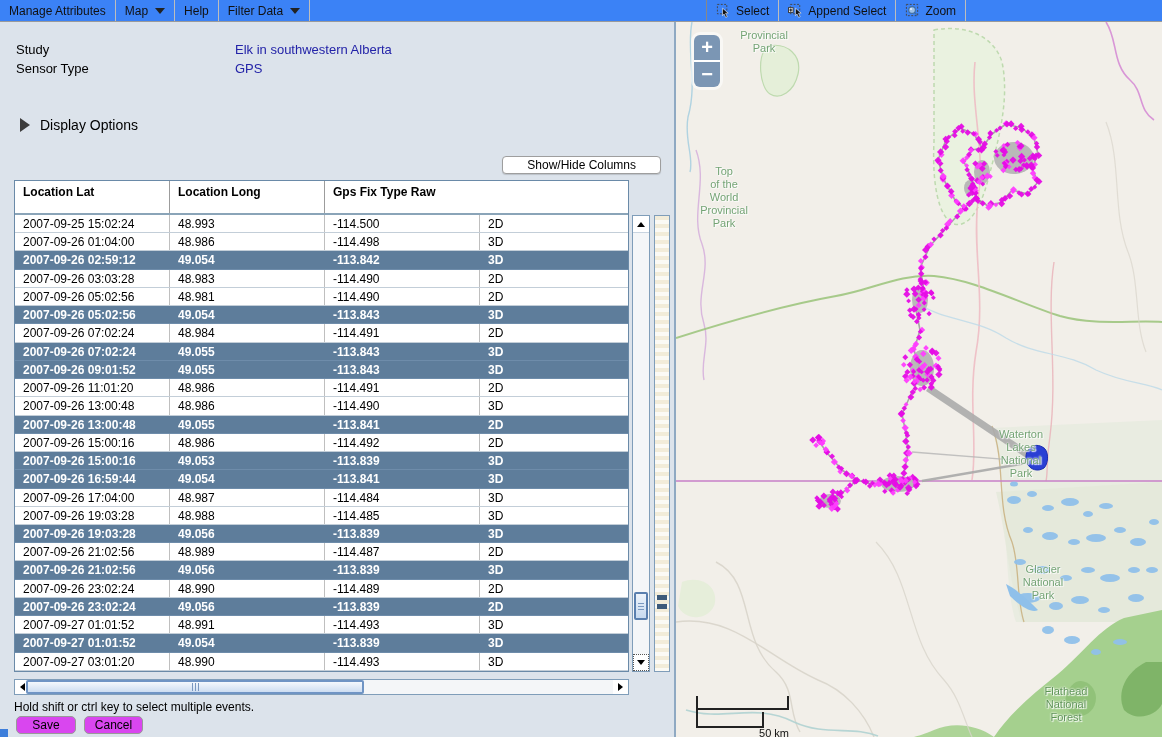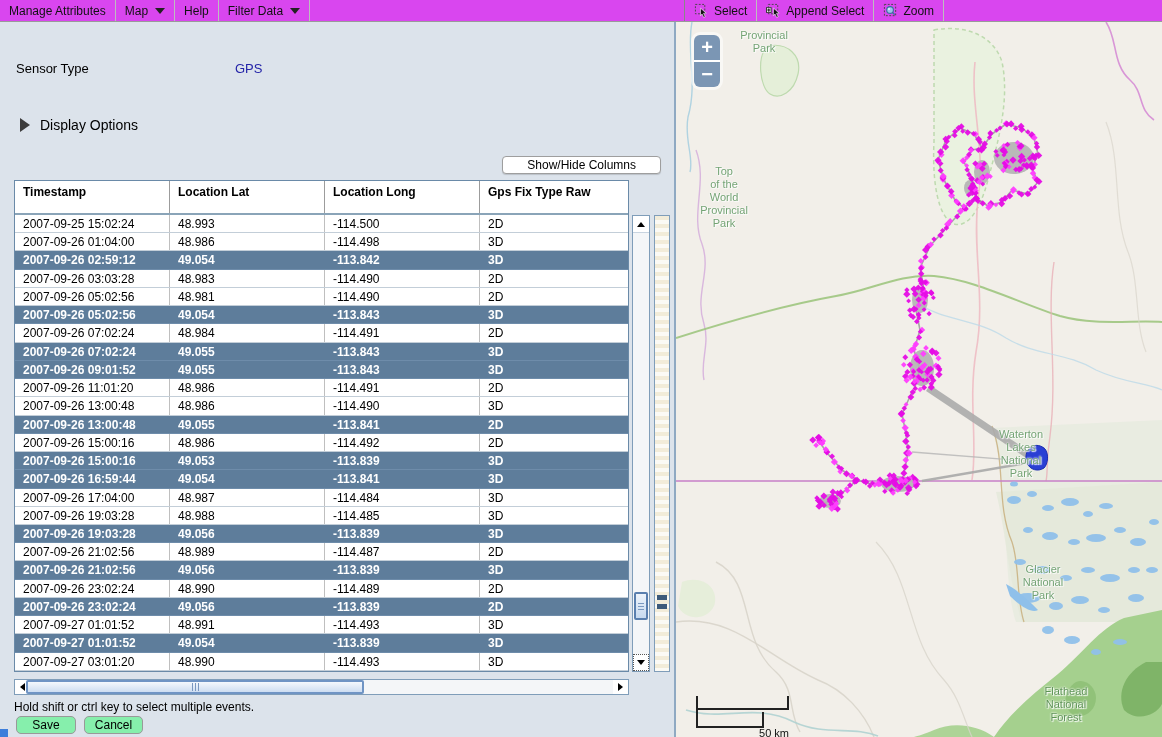--- a/index.html
+++ b/index.html
@@ -2,21 +2,21 @@
 <html><head>
 <meta charset="utf-8">
 <style>
   * { margin:0; padding:0; box-sizing:border-box; }
   html,body { width:1162px; height:737px; overflow:hidden; }
   body { font-family:"Liberation Sans", sans-serif; font-size:12px; background:#dde4ec; }
   .app { position:relative; width:1162px; height:737px; }
 
   
   .topbar { position:absolute; left:0; top:0; width:1162px; height:22px;
-            background:#d946ef; border-bottom:1px solid #9a9a9a; display:flex; }
+            background:#3b82f6; border-bottom:1px solid #9a9a9a; display:flex;gap:22px; }
   .menubar { display:flex; align-items:stretch; width:684px; }
   .tools   { display:flex; align-items:stretch; }
   .menu-item, .tool-btn { display:flex; align-items:center; gap:5px; padding:0 9px;
             border-right:1px solid #bdbdbd; color:#111; font-size:12px; cursor:default; white-space:nowrap; }
   .tools .tool-btn:first-child { border-left:1px solid #888; }
   .caret { width:0; height:0; border-left:5px solid transparent; border-right:5px solid transparent;
            border-top:6px solid #222; margin-left:2px; }
   .tool-icon { width:15px; height:15px; display:inline-block; }
 
   
@@ -76,21 +76,21 @@
             display:flex; align-items:center; justify-content:center; }
   .hs-left { left:0; } .hs-right { right:0; }
   .arrow-left { width:0; height:0; border-top:4px solid transparent; border-bottom:4px solid transparent; border-right:5px solid #000; }
   .arrow-right { width:0; height:0; border-top:4px solid transparent; border-bottom:4px solid transparent; border-left:5px solid #000; }
   .hs-thumb { position:absolute; left:11px; top:0; width:338px; height:14px;
               background:linear-gradient(#f4f8fd,#cdddf1); border:2px solid #6f94c4; border-radius:2px;
               display:flex; align-items:center; justify-content:center; gap:2px; }
   .hs-thumb i { display:block; width:1px; height:8px; background:#7a98c0; }
 
   .hint { position:absolute; left:14px; top:678px; font-size:12px; color:#000; }
-  .btn { position:absolute; top:694px; height:18px; background:#86efac; border:1px solid #999;
+  .btn { position:absolute; top:694px; height:18px; background:#d946ef; border:1px solid #999;
          border-radius:5px; font-size:12px; display:flex; align-items:center; justify-content:center; }
   .btn-save { left:16px; width:60px; }
   .btn-cancel { left:84px; width:59px; }
   .corner-chip { position:absolute; left:0; top:707px; width:8px; height:8px; background:#3d7edb; }
 
   
   .map-panel { position:absolute; left:676px; top:22px; width:486px; height:715px; overflow:hidden; background:#f2efe9; }
   .map-panel svg { position:absolute; left:0; top:0; }
   .zoomctl { position:absolute; left:18px; top:13px; width:26px; height:52px; border-radius:6px;
              background:#7b96b4; box-shadow:0 0 0 3px rgba(255,255,255,.55); overflow:hidden; }
@@ -149,34 +149,36 @@
               <circle cx="7.5" cy="7.5" r="3.6" fill="#9fc2e8" stroke="#3e6ea5" stroke-width="1.2"></circle>
               <circle cx="6.4" cy="6.4" r="1.1" fill="#e8f2fb"></circle>
               <path d="M10.2,10.2 L12.5,12.5" stroke="#3e6ea5" stroke-width="1.6"></path>
             </svg></span>
           <span>Zoom</span>
         </div>
       </div>
   </div>
 
   <div class="left-panel">
+    <div class="info-row" style="top:20px">
+      <span class="info-label">Study</span><span class="info-value">Elk in southwestern Alberta</span>
+    </div>
     <div class="info-row" style="top:39px">
       <span class="info-label">Sensor Type</span><span class="info-value">GPS</span>
     </div>
 
     <div class="disclosure">
       <span class="tri-right"></span>
       <span>Display Options</span>
     </div>
 
     <div class="showhide-btn">Show/Hide Columns</div>
 
     <div class="grid">
       <div class="grid-header">
-        <div class="hcell c0">Timestamp</div>
         <div class="hcell c1">Location Lat</div>
         <div class="hcell c2">Location Long</div>
         <div class="hcell c3">Gps Fix Type Raw</div>
       </div>
       <div class="grid-body" id="grid-body">
           <div class="grid-row">
             <div class="cell c0">2007-09-25 15:02:24</div>
             <div class="cell c1">48.993</div>
             <div class="cell c2">-114.500</div>
             <div class="cell c3">2D</div>

